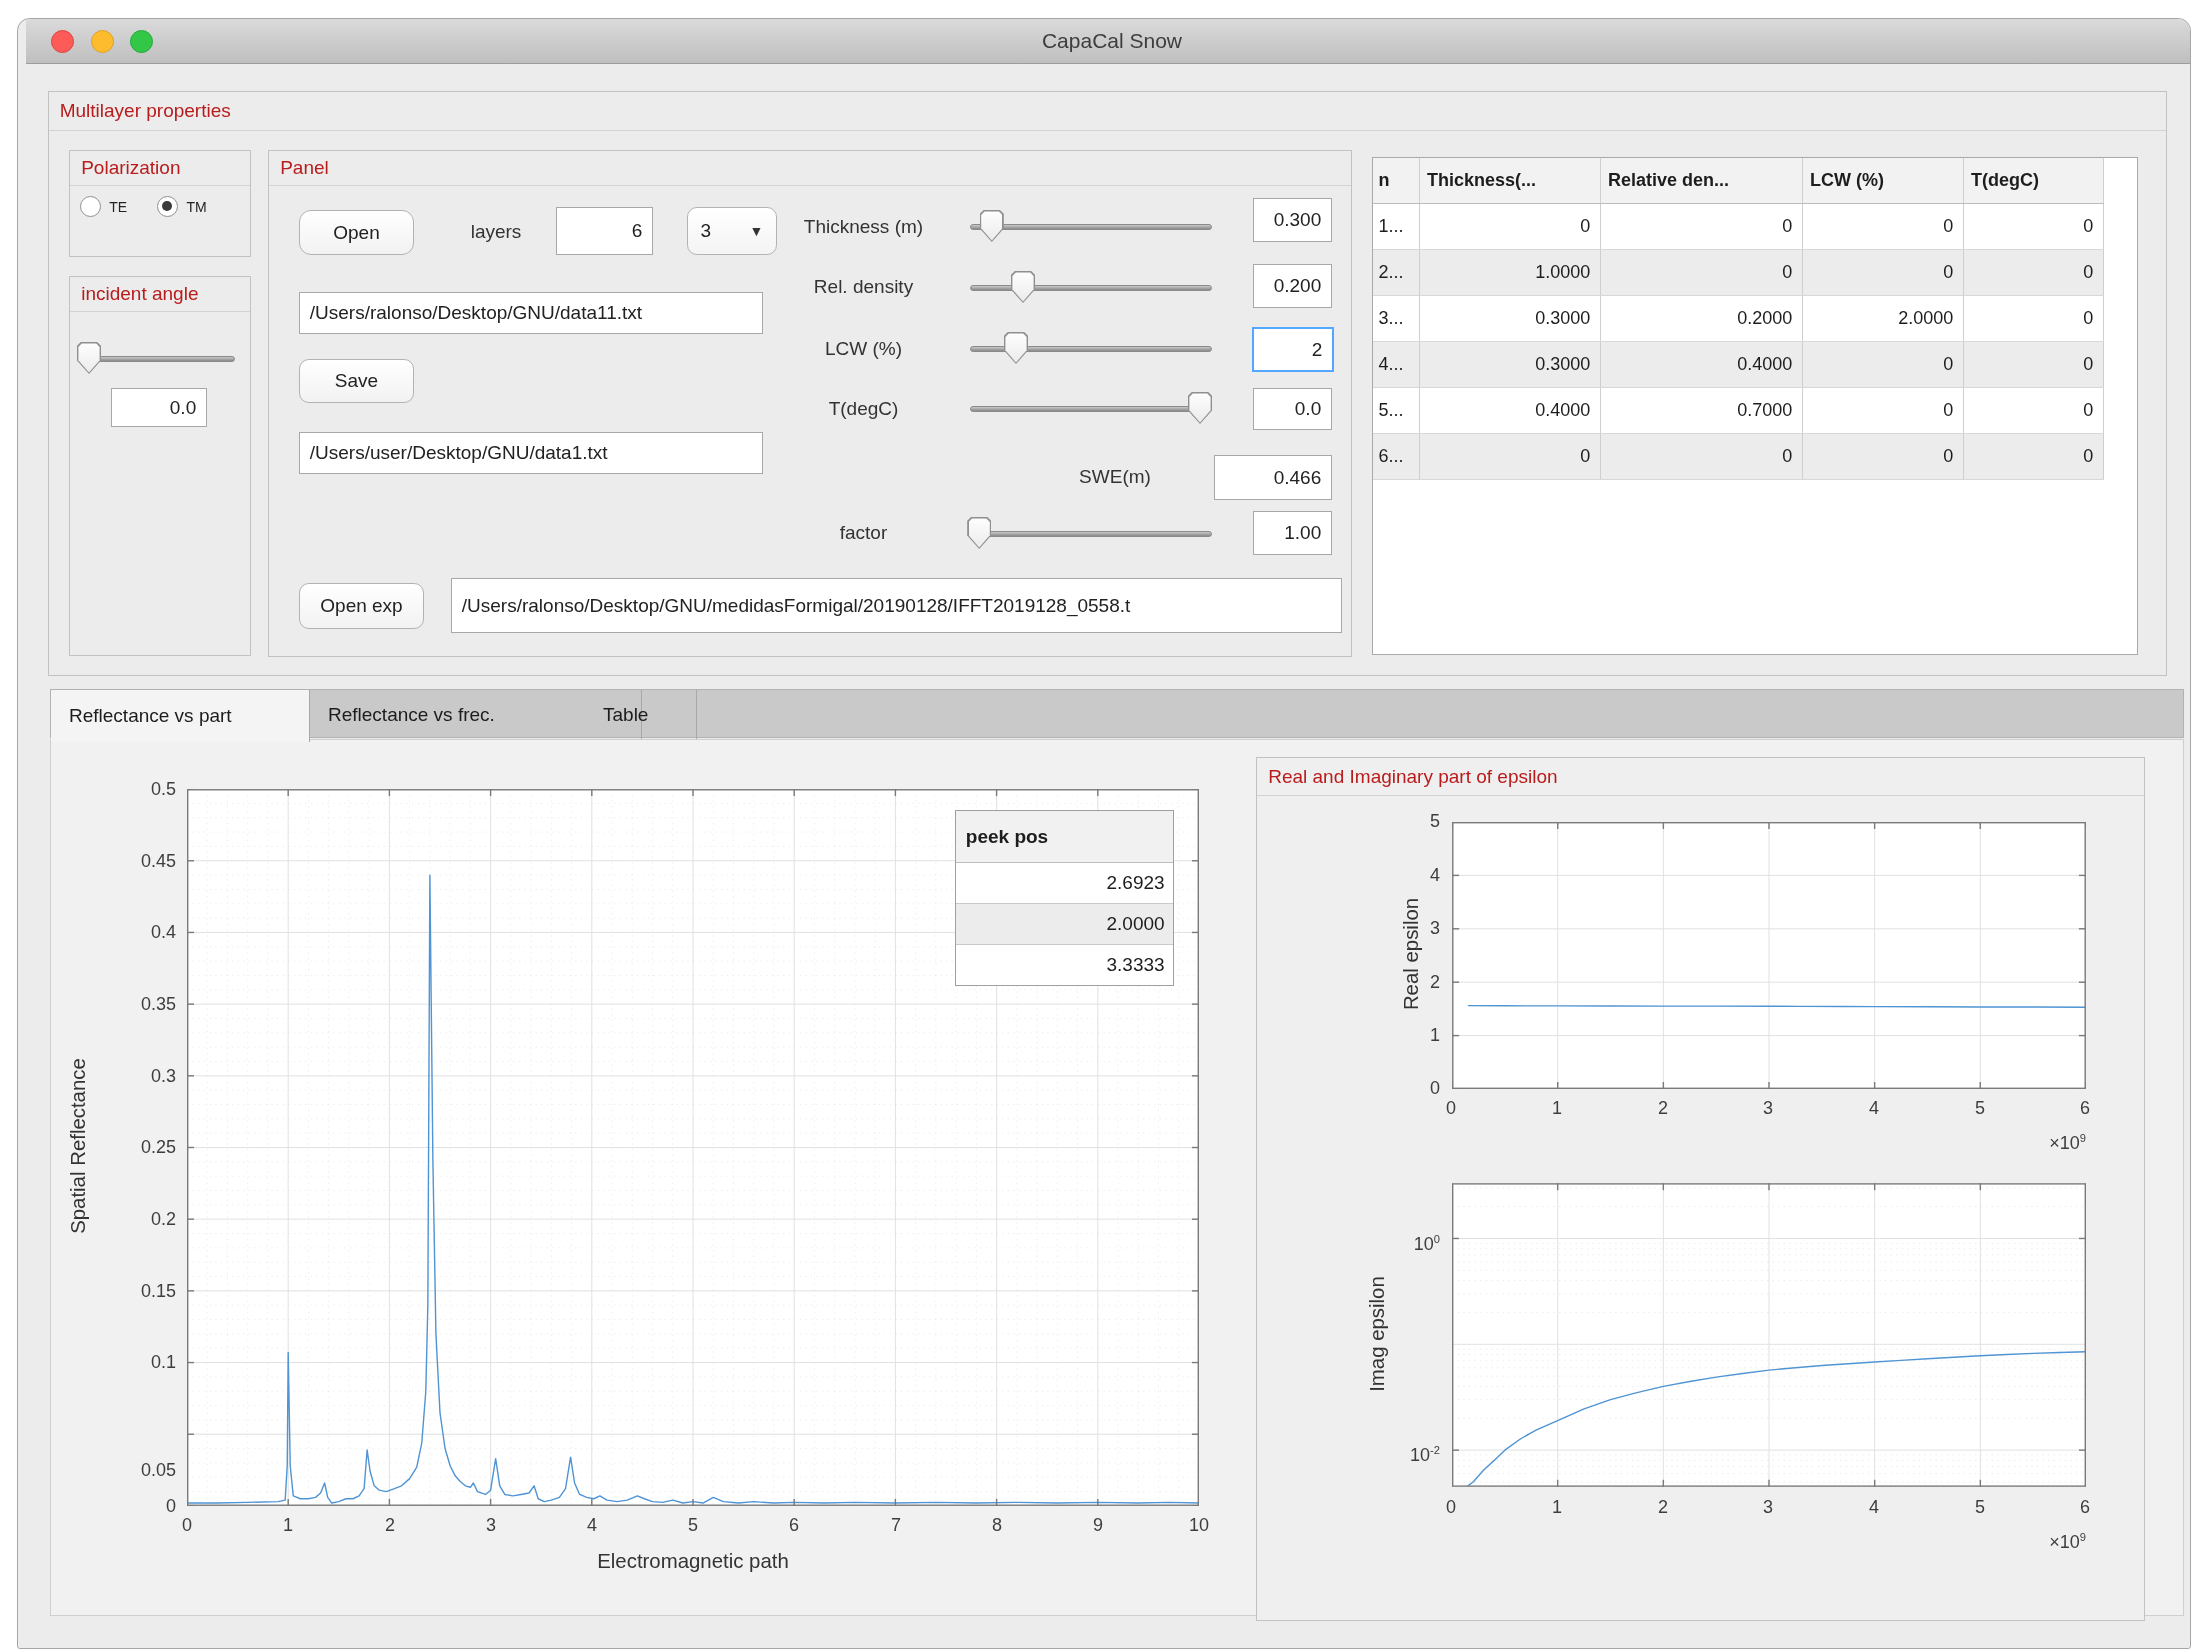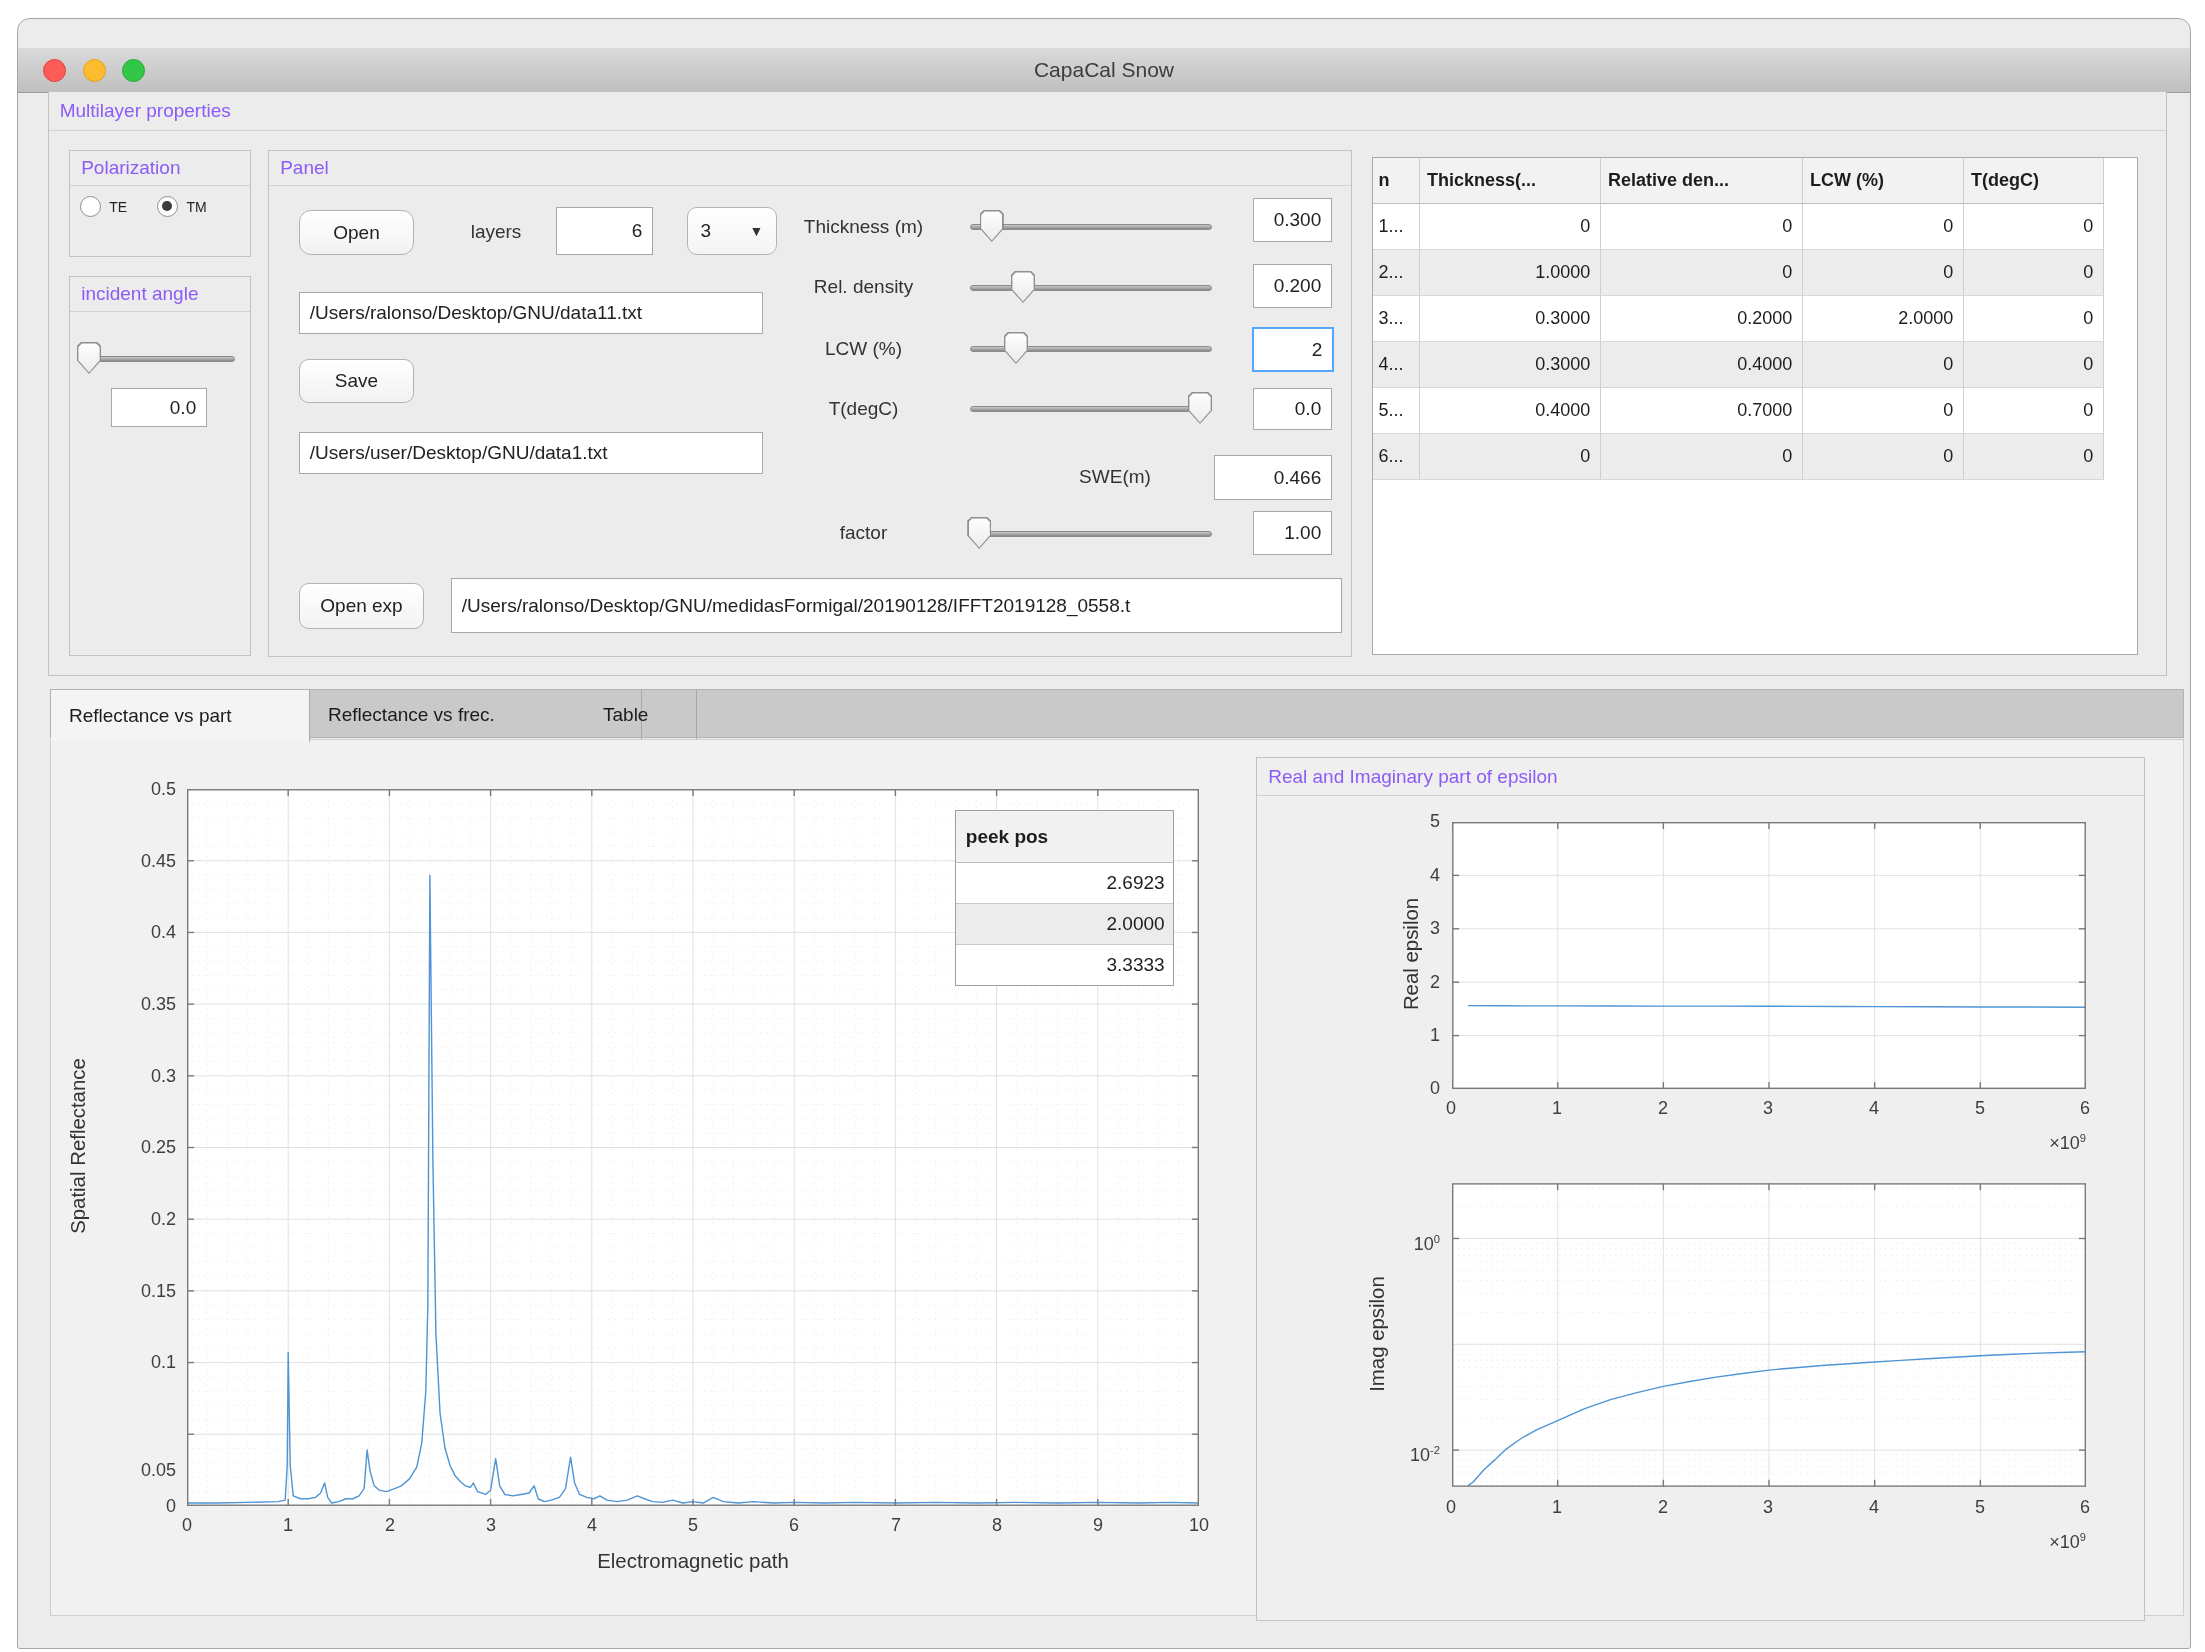--- a/index.html
+++ b/index.html
@@ -1,24 +1,24 @@
 <!DOCTYPE html>
 <html style="font-size:11.2px"><head>
 <meta charset="utf-8">
 <style>
   html,body{margin:0;padding:0;background:#ffffff;}
   body{width:2205px;height:1653px;position:relative;font-family:"Liberation Sans",sans-serif;-webkit-font-smoothing:antialiased;}
   #win{position:absolute;left:17px;top:18px;width:2172px;height:1629px;background:#ececec;border:0.7px solid #a6a6a6;border-radius:12.6px 12.6px 2.8px 2.8px;overflow:hidden;}
   
-  #titlebar{position:absolute;left:0;top:0;width:100%;height:44px;background:linear-gradient(#dadada,#bfbfbf);border-bottom:0.7px solid #9c9c9c;margin-top:29px;}
+  #titlebar{position:absolute;left:8px;top:0;width:100%;height:44px;background:linear-gradient(#dadada,#bfbfbf);border-bottom:0.7px solid #9c9c9c;}
   .light{position:absolute;top:11.2px;width:21px;height:21px;border-radius:50%;}
   #title-text{position:absolute;left:0;top:0;width:100%;height:44px;line-height:44px;text-align:center;font-size:21px;color:#3d3d3d;}
   
   .panelbox{position:absolute;background:#ececec;border:0.7px solid #c2c2c2;}
-  .pb-title{height:34px;border-bottom:0.7px solid #d2d2d2;font-size:19px;color:#8b5cf6;display:flex;align-items:center;padding-left:11.2px;white-space:nowrap;}
+  .pb-title{height:34px;border-bottom:0.7px solid #d2d2d2;font-size:19px;color:#b91c1c;display:flex;align-items:center;padding-left:11.2px;white-space:nowrap;}
   
   .btn{position:absolute;background:linear-gradient(#ffffff,#f2f2f2);border:1.4px solid #b2b2b2;border-radius:9.8px;font-size:19px;color:#222;display:flex;align-items:center;justify-content:center;box-sizing:border-box;}
   .field{position:absolute;background:#fff;border:1.4px solid #a8a8a8;box-sizing:border-box;font-size:19px;color:#222;display:flex;align-items:center;padding:0 9.8px;white-space:nowrap;overflow:hidden;}
   .vbox{justify-content:flex-end;}
   .focused{border:2.1px solid #53a7ff;}
   .lbl{position:absolute;font-size:19px;color:#333;white-space:nowrap;}
   .lbl-c{text-align:center;}
   .lbl-r{text-align:center;}
   
   .dd{position:absolute;background:linear-gradient(#ffffff,#f4f4f4);border:1.4px solid #b2b2b2;border-radius:9.8px;box-sizing:border-box;font-size:19px;color:#222;display:flex;align-items:center;justify-content:space-between;padding:0 12.6px;}

